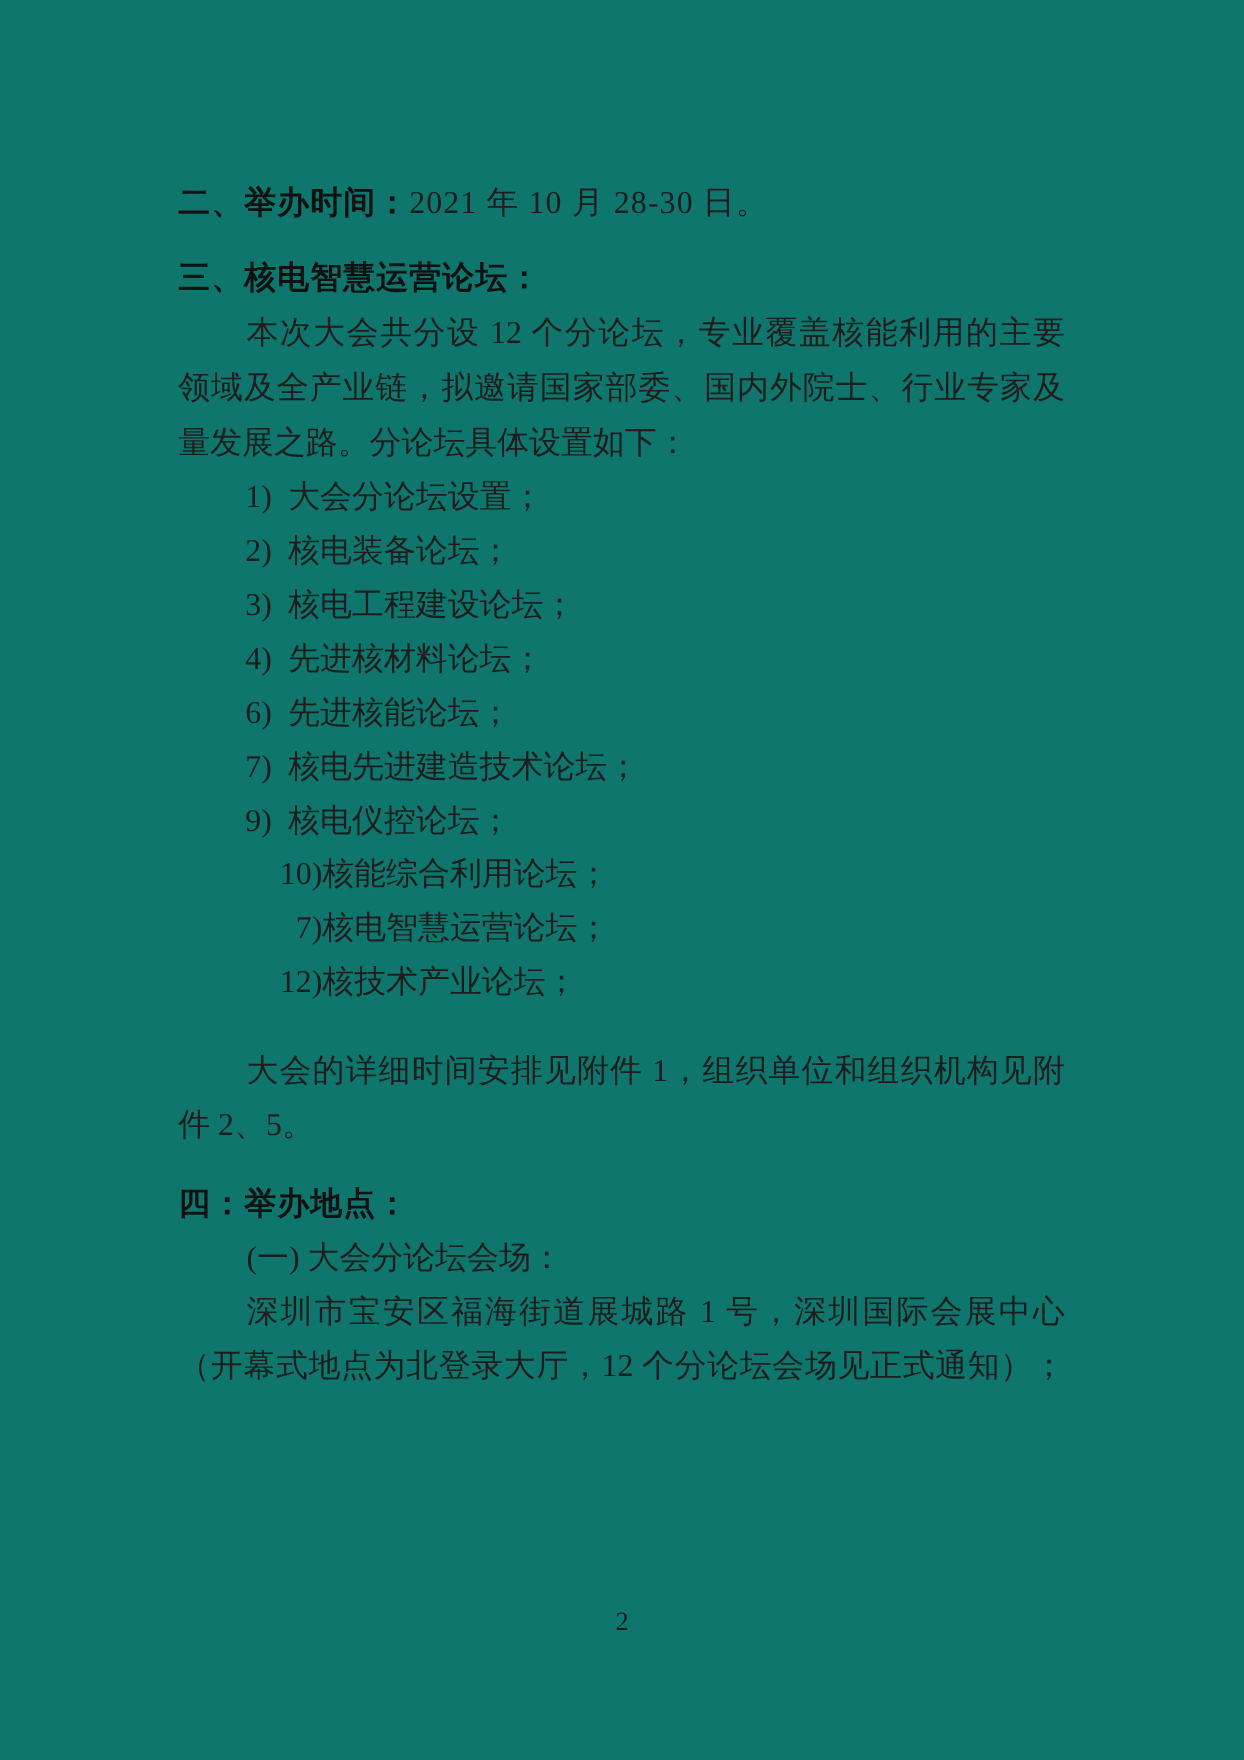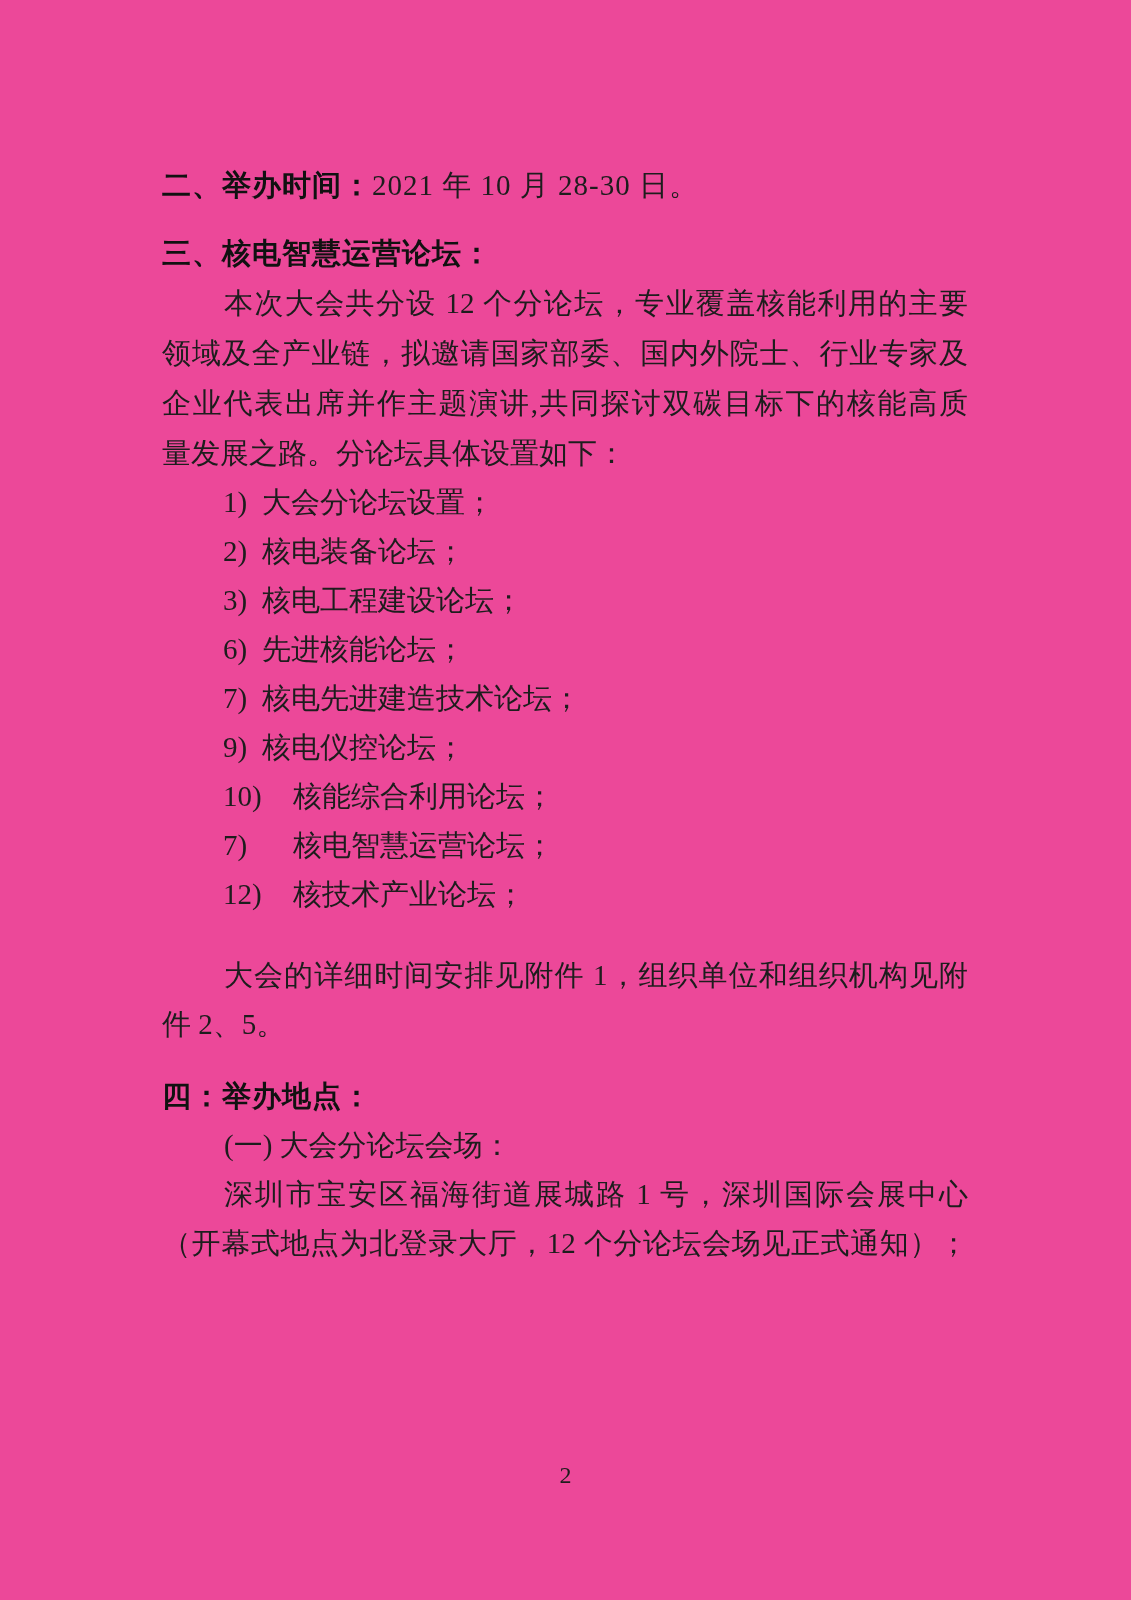--- a/index.html
+++ b/index.html
@@ -4,21 +4,21 @@
 <style>
   html, body {
     margin: 0;
     padding: 0;
     background: #ffffff;
   }
   .page {
     position: relative;
     width: 1131px;
     height: 1600px;
-    background: #ec4899;
+    background: #0f766e;
     overflow: hidden;
     font-family: "Liberation Serif", "DejaVu Serif", serif;
     color: #1d1d1d;
   }
   .content {
     position: absolute;
     left: 162px;
     top: 160px;
     width: 806px;
     font-size: 29px;
@@ -50,21 +50,21 @@
   .h2line { margin-top: 18px; }
   .h3line { margin-top: 22px; }
   .att-block { margin-top: 32px; }
   .forum {
     padding-left: 61px;
   }
   .fnum {
     display: inline-block;
   }
   .w1 { width: 39px; }
-  .w2 { width: 70px; }
+  .w2 { width: 70px; text-align: right; }
   .page-num {
     position: absolute;
     top: 1450px;
     left: 0;
     width: 1131px;
     height: 50px;
     line-height: 50px;
     text-align: center;
     font-size: 24px;
     color: #1d1d1d;
@@ -78,28 +78,28 @@
 
     <div class="line hline">
       <span class="hbold">二、举办时间：</span><span>2021 年 10 月 28-30 日。</span>
     </div>
 
     <div class="line hline h2line hbold">三、核电智慧运营论坛：</div>
 
     <div>
       <div class="line jline indent">本次大会共分设 12 个分论坛，专业覆盖核能利用的主要</div>
       <div class="line jline">领域及全产业链，拟邀请国家部委、国内外院士、行业专家及</div>
-      <div class="line jline">企业代表出席并作主题演讲,共同探讨双碳目标下的核能高质</div>
       <div class="line">量发展之路。分论坛具体设置如下：</div>
     </div>
 
     <div>
       <div class="line l49 forum"><span class="fnum w1">1)</span><span>大会分论坛设置；</span></div>
       <div class="line l49 forum"><span class="fnum w1">2)</span><span>核电装备论坛；</span></div>
       <div class="line l49 forum"><span class="fnum w1">3)</span><span>核电工程建设论坛；</span></div>
+      <div class="line l49 forum"><span class="fnum w1">4)</span><span>先进核材料论坛；</span></div>
       <div class="line l49 forum"><span class="fnum w1">6)</span><span>先进核能论坛；</span></div>
       <div class="line l49 forum"><span class="fnum w1">7)</span><span>核电先进建造技术论坛；</span></div>
       <div class="line l49 forum"><span class="fnum w1">9)</span><span>核电仪控论坛；</span></div>
       <div class="line l49 forum"><span class="fnum w2">10)</span><span>核能综合利用论坛；</span></div>
       <div class="line l49 forum"><span class="fnum w2">7)</span><span>核电智慧运营论坛；</span></div>
       <div class="line l49 forum"><span class="fnum w2">12)</span><span>核技术产业论坛；</span></div>
     </div>
 
     <div class="att-block">
       <div class="line l49 jline indent">大会的详细时间安排见附件 1，组织单位和组织机构见附</div>

